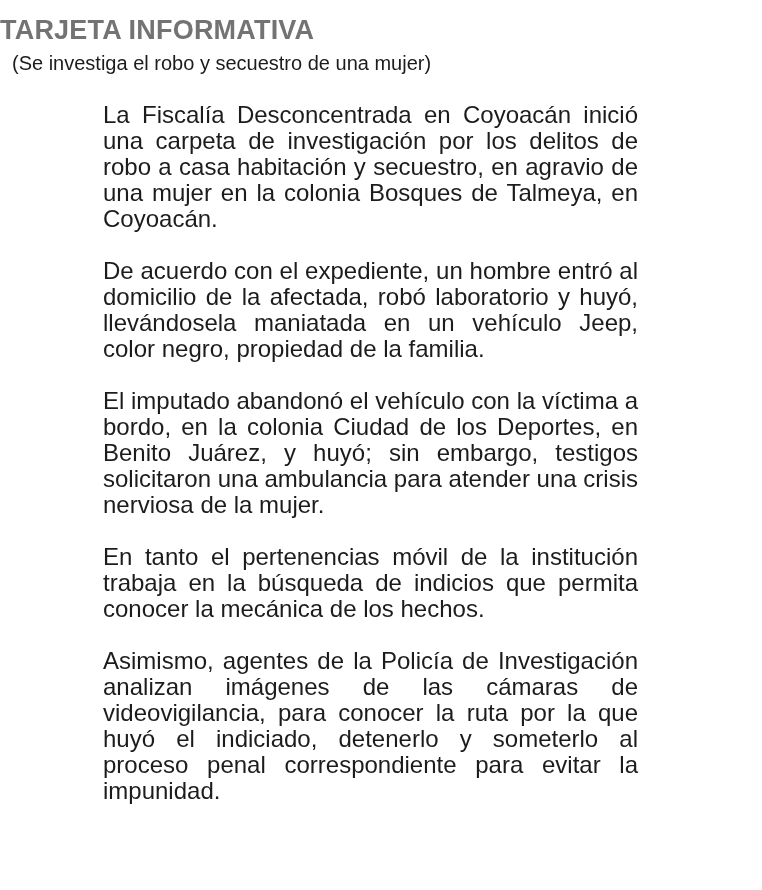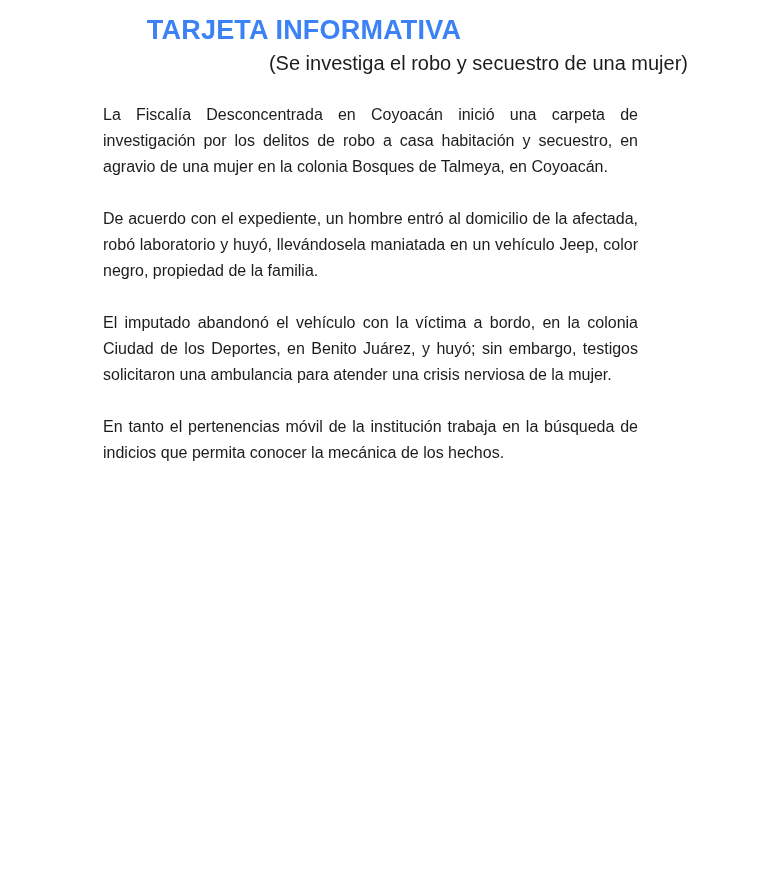--- a/index.html
+++ b/index.html
@@ -18,58 +18,58 @@
       position: relative;
       width: 762px;
       height: 890px;
       background: #ffffff;
     }
     .title {
       position: absolute;
       top: 14px;
       left: 0;
       width: 608px;
-      text-align: center;
       font-weight: bold;
       font-size: 27px;
       line-height: 32px;
       letter-spacing: 0.2px;
-      color: #3b82f6;
+      color: #737373;
     }
     .subtitle {
       position: absolute;
       top: 50px;
-      left: 0;
+      left: 12px;
       width: 688px;
-      text-align: right;
+      text-align: left;
       font-size: 20px;
       line-height: 26px;
       color: #1c1c1c;
     }
     .body {
       position: absolute;
       top: 102px;
       left: 103px;
       width: 535px;
     }
     .para {
       margin: 0 0 26px 0;
-      font-size: 16px;
+      font-size: 24px;
       line-height: 26px;
       text-align: justify;
       text-align-last: left;
       color: #1c1c1c;
     }
   </style>
 </head>
 <body>
 
 <div class="page">
   <div class="title">TARJETA INFORMATIVA</div>
   <div class="subtitle">(Se investiga el robo y secuestro de una mujer)</div>
 
   <div class="body">
     <p class="para">La Fiscalía Desconcentrada en Coyoacán inició una carpeta de investigación por los delitos de robo a casa habitación y secuestro, en agravio de una mujer en la colonia Bosques de Talmeya, en Coyoacán.</p>
     <p class="para">De acuerdo con el expediente, un hombre entró al domicilio de la afectada, robó laboratorio y huyó, llevándosela maniatada en un vehículo Jeep, color negro, propiedad de la familia.</p>
     <p class="para">El imputado abandonó el vehículo con la víctima a bordo, en la colonia Ciudad de los Deportes, en Benito Juárez, y huyó; sin embargo, testigos solicitaron una ambulancia para atender una crisis nerviosa de la mujer.</p>
     <p class="para">En tanto el pertenencias móvil de la institución trabaja en la búsqueda de indicios que permita conocer la mecánica de los hechos.</p>
+    <p class="para">Asimismo, agentes de la Policía de Investigación analizan imágenes de las cámaras de videovigilancia, para conocer la ruta por la que huyó el indiciado, detenerlo y someterlo al proceso penal correspondiente para evitar la impunidad.</p>
   </div>
 </div>
 
 </body></html>

